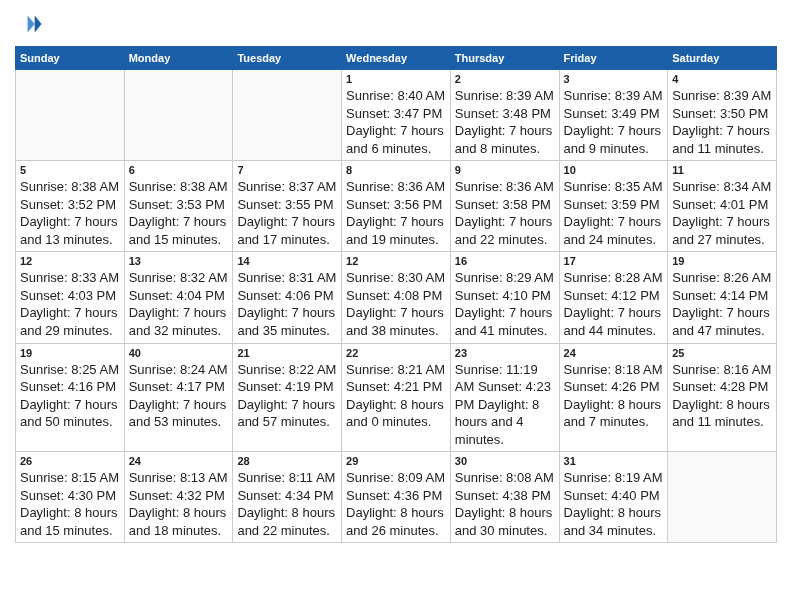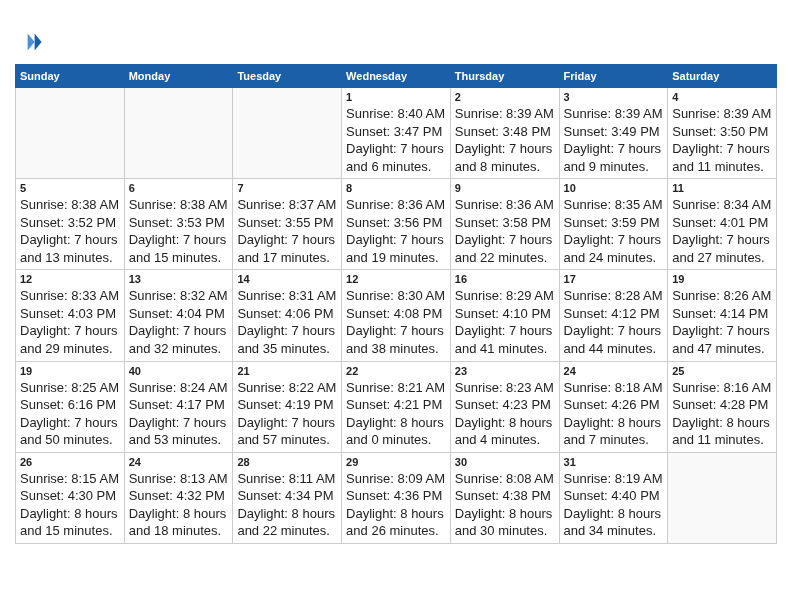--- a/index.html
+++ b/index.html
@@ -6,21 +6,20 @@
     body {
       font-family: Arial, sans-serif;
       background: #fff;
       width: 792px;
       height: 612px;
       overflow: hidden;
     }
     .container {
       width: 792px;
       padding: 10px 15px 10px 15px;
-      margin-top: 18px;
     }
     .header {
       display: flex;
       justify-content: space-between;
       align-items: flex-start;
       margin-bottom: 8px;
     }
     .logo {
       display: flex;
       align-items: center;
@@ -254,21 +253,21 @@
             <div class="day-info">Sunrise: 8:26 AM
 Sunset: 4:14 PM
 Daylight: 7 hours
 and 47 minutes.</div>
           </td>
         </tr>
         <tr>
           <td>
             <span class="day-number">19</span>
             <div class="day-info">Sunrise: 8:25 AM
-Sunset: 6:16 PM
+Sunset: 4:16 PM
 Daylight: 7 hours
 and 50 minutes.</div>
           </td>
           <td>
             <span class="day-number">40</span>
             <div class="day-info">Sunrise: 8:24 AM
 Sunset: 4:17 PM
 Daylight: 7 hours
 and 53 minutes.</div>
           </td>
@@ -281,21 +280,21 @@
           </td>
           <td>
             <span class="day-number">22</span>
             <div class="day-info">Sunrise: 8:21 AM
 Sunset: 4:21 PM
 Daylight: 8 hours
 and 0 minutes.</div>
           </td>
           <td>
             <span class="day-number">23</span>
-            <div class="day-info">Sunrise: 8:23 AM
+            <div class="day-info">Sunrise: 11:19 AM
 Sunset: 4:23 PM
 Daylight: 8 hours
 and 4 minutes.</div>
           </td>
           <td>
             <span class="day-number">24</span>
             <div class="day-info">Sunrise: 8:18 AM
 Sunset: 4:26 PM
 Daylight: 8 hours
 and 7 minutes.</div>

